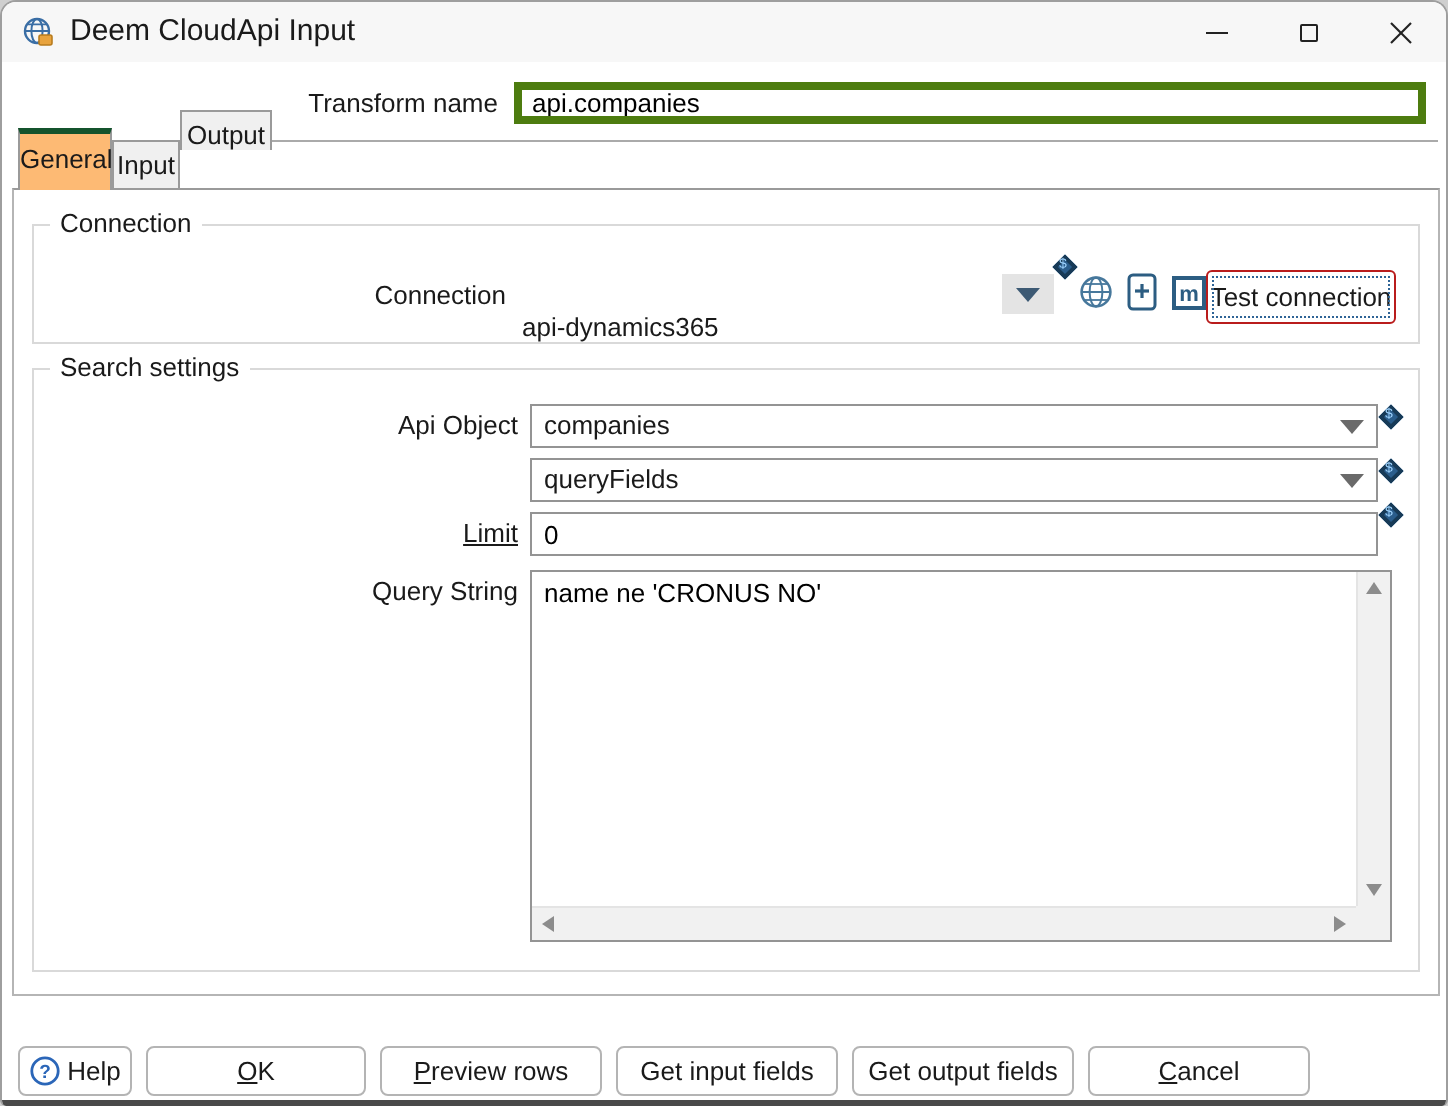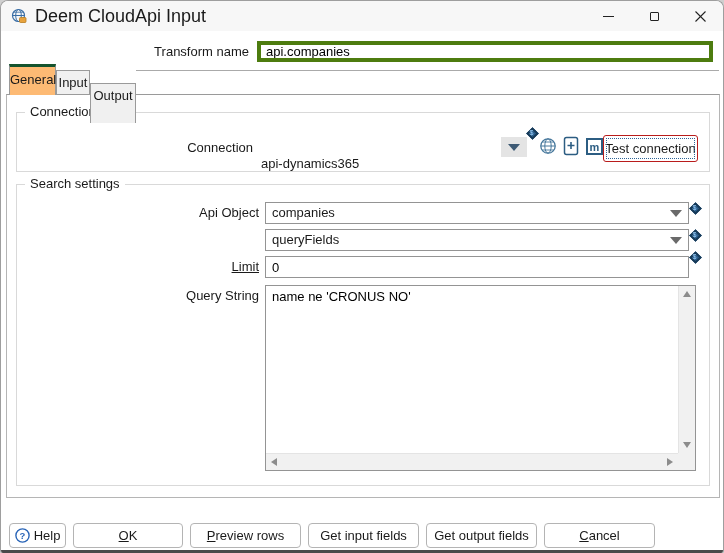--- a/index.html
+++ b/index.html
@@ -6,38 +6,38 @@
   html,body { background:#cfcfcf; }
   body { font-family:"Liberation Sans","DejaVu Sans",sans-serif; font-size:13px; color:#1a1a1a; }
 
   .dialog { position:relative; width:724px; height:553px; background:#ffffff;
             border:1px solid #9e9e9e; border-bottom:none; border-radius:8px 8px 3px 3px; overflow:hidden; }
   .bottom-strip { position:absolute; left:0; right:0; bottom:0; height:3px; background:#4a4a4a; }
 
   
   .titlebar { position:absolute; left:0; top:0; width:100%; height:30px; background:#f7f7f7; }
   .app-icon { position:absolute; left:10px; top:7px; width:16px; height:16px; }
-  .title-text { position:absolute; left:34px; top:0; height:30px; line-height:30px; font-size:18px; }
+  .title-text { position:absolute; left:34px; top:0; height:30px; line-height:30px; font-size:15px; }
   .win-controls { position:absolute; right:0; top:0; height:30px; display:flex; }
   .win-btn { width:46px; height:30px; display:flex; align-items:center; justify-content:center; cursor:default; }
   .glyph-min { width:11px; height:1px; background:#222; }
   .glyph-max { width:9px; height:9px; border:1px solid #222; border-radius:1px; }
 
   
   .tn-label { position:absolute; left:0; top:41px; width:248px; height:20px; line-height:20px; text-align:right; }
   .tn-input { position:absolute; left:256px; top:40px; width:456px; height:21px; border:4px solid #4d7c0f;
               background:#fff; font:13px "Liberation Sans","DejaVu Sans",sans-serif; padding:0 5px; outline:none; }
 
   
   .tab { position:absolute; text-align:center; border:1px solid #9a9a9a; border-bottom:none;
          background:#f0f0f0; font-size:13px; cursor:default; }
   .tab-general { left:8px; top:63px; width:47px; height:31px; background:#fdba74;
                  border-top:3px solid #14532d; line-height:26px; z-index:3; }
   .tab-input   { left:55px; top:69px; width:34px; height:24px; line-height:23px; z-index:2; }
-  .tab-output  { left:89px; top:82px; width:46px; height:40px; line-height:23px; z-index:2; }
+  .tab-output  { left:89px; top:54px; width:46px; height:20px; line-height:23px; z-index:2; }
   .tabstrip-line { position:absolute; left:135px; top:69px; width:583px; height:1px; background:#aaaaaa; }
   .pane { position:absolute; left:5px; top:93px; width:714px; height:404px; background:#fff;
           border:1px solid #b5b5b5; border-top-color:#9a9a9a; }
 
   
   .groupbox { position:absolute; border:1px solid #d9d9d9; background:#fff; }
   .gb-connection { left:9px; top:17px; width:694px; height:60px; }
   .gb-search { left:9px; top:89px; width:694px; height:302px; }
   .gb-legend { position:absolute; top:-9px; left:8px; background:#fff; padding:0 5px; line-height:16px; }
 

